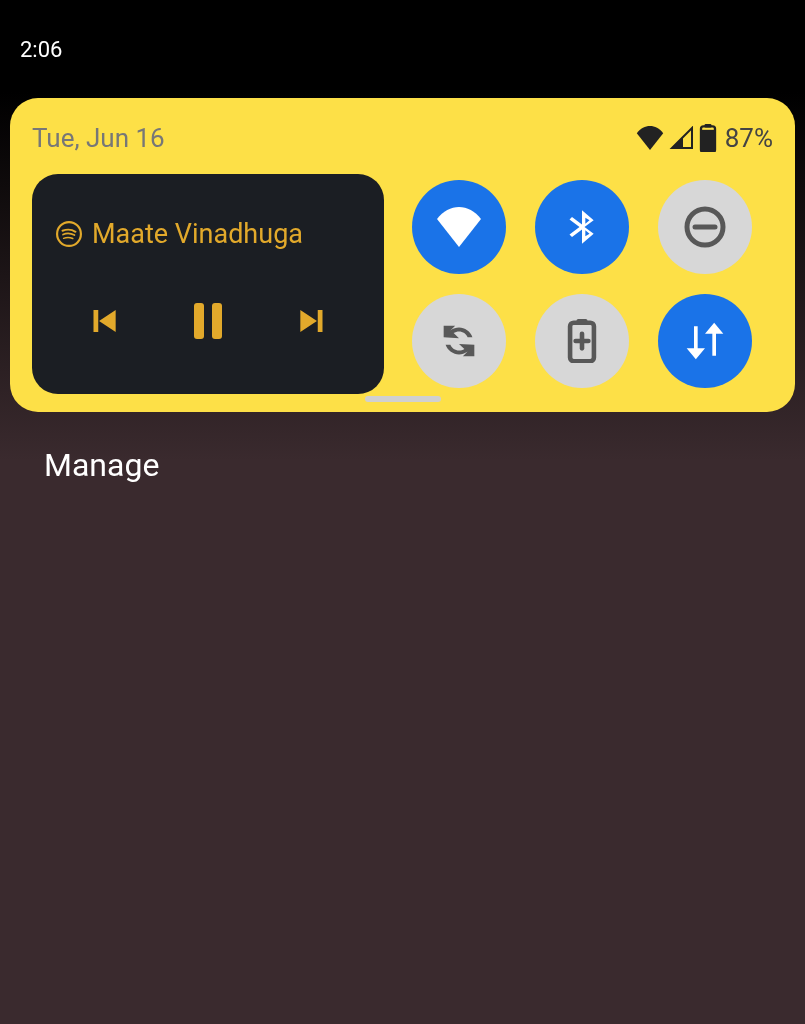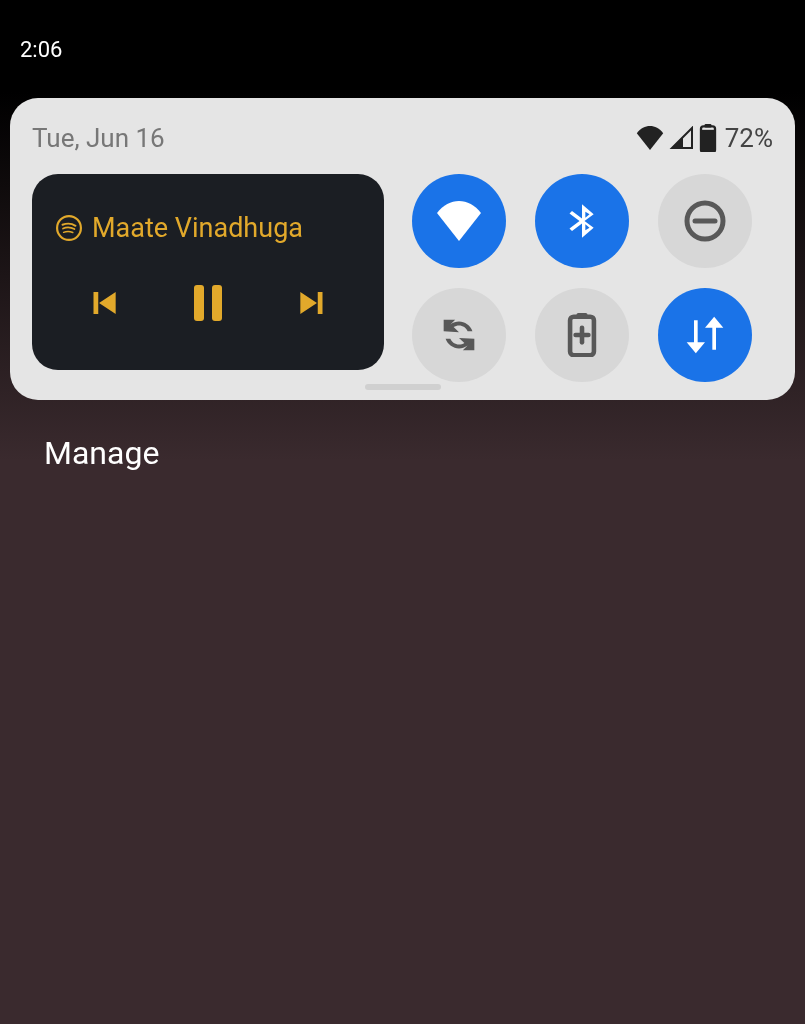--- a/index.html
+++ b/index.html
@@ -16,21 +16,21 @@
       display: flex;
       align-items: center;
       padding: 0 20px;
       color: #fff;
     }
     .clock {
       font-size: 22px;
       font-weight: 400;
     }
     .panel {
-      background: #e5e5e5;
+      background: #fde047;
       border-radius: 28px;
       margin: 0 10px;
       padding: 18px 22px 18px 22px;
       position: relative;
     }
     .panel-header {
       display: flex;
       justify-content: space-between;
       align-items: center;
       height: 44px;
@@ -53,21 +53,21 @@
     }
     .panel-body {
       display: flex;
       gap: 28px;
       align-items: stretch;
     }
     .media-card {
       background: #1b1e23;
       border-radius: 26px;
       width: 352px;
-      height: 196px;
+      height: 220px;
       display: flex;
       flex-direction: column;
       justify-content: space-around;
       padding: 20px 24px 18px 24px;
     }
     .media-title-row {
       display: flex;
       align-items: center;
       gap: 10px;
       color: #e2a92b;
@@ -142,21 +142,21 @@
             <path fill="#222" d="M2 22 L13 11 L13 22 Z"></path>
           </svg>
       </span>
       <span>
         <svg width="18" height="28" viewBox="0 0 14 24">
             <rect x="4" y="0" width="6" height="3" fill="#222" rx="1"></rect>
             <rect x="1" y="2" width="12" height="22" rx="2" fill="none" stroke="#222" stroke-width="2"></rect>
             <rect x="1" y="5" width="12" height="19" fill="#222"></rect>
           </svg>
       </span>
-      <span class="battery-pct">72%</span>
+      <span class="battery-pct">87%</span>
     </div>
   </div>
 
   <div class="panel-body">
     <div class="media-card">
       <div class="media-title-row">
         <span>
           <svg width="26" height="26" viewBox="0 0 24 24">
               <circle cx="12" cy="12" r="11" fill="none" stroke="#e2a92b" stroke-width="2"></circle>
               <path d="M6 9 C10 7.5 15 8 18 10" stroke="#e2a92b" stroke-width="1.8" fill="none" stroke-linecap="round"></path>

